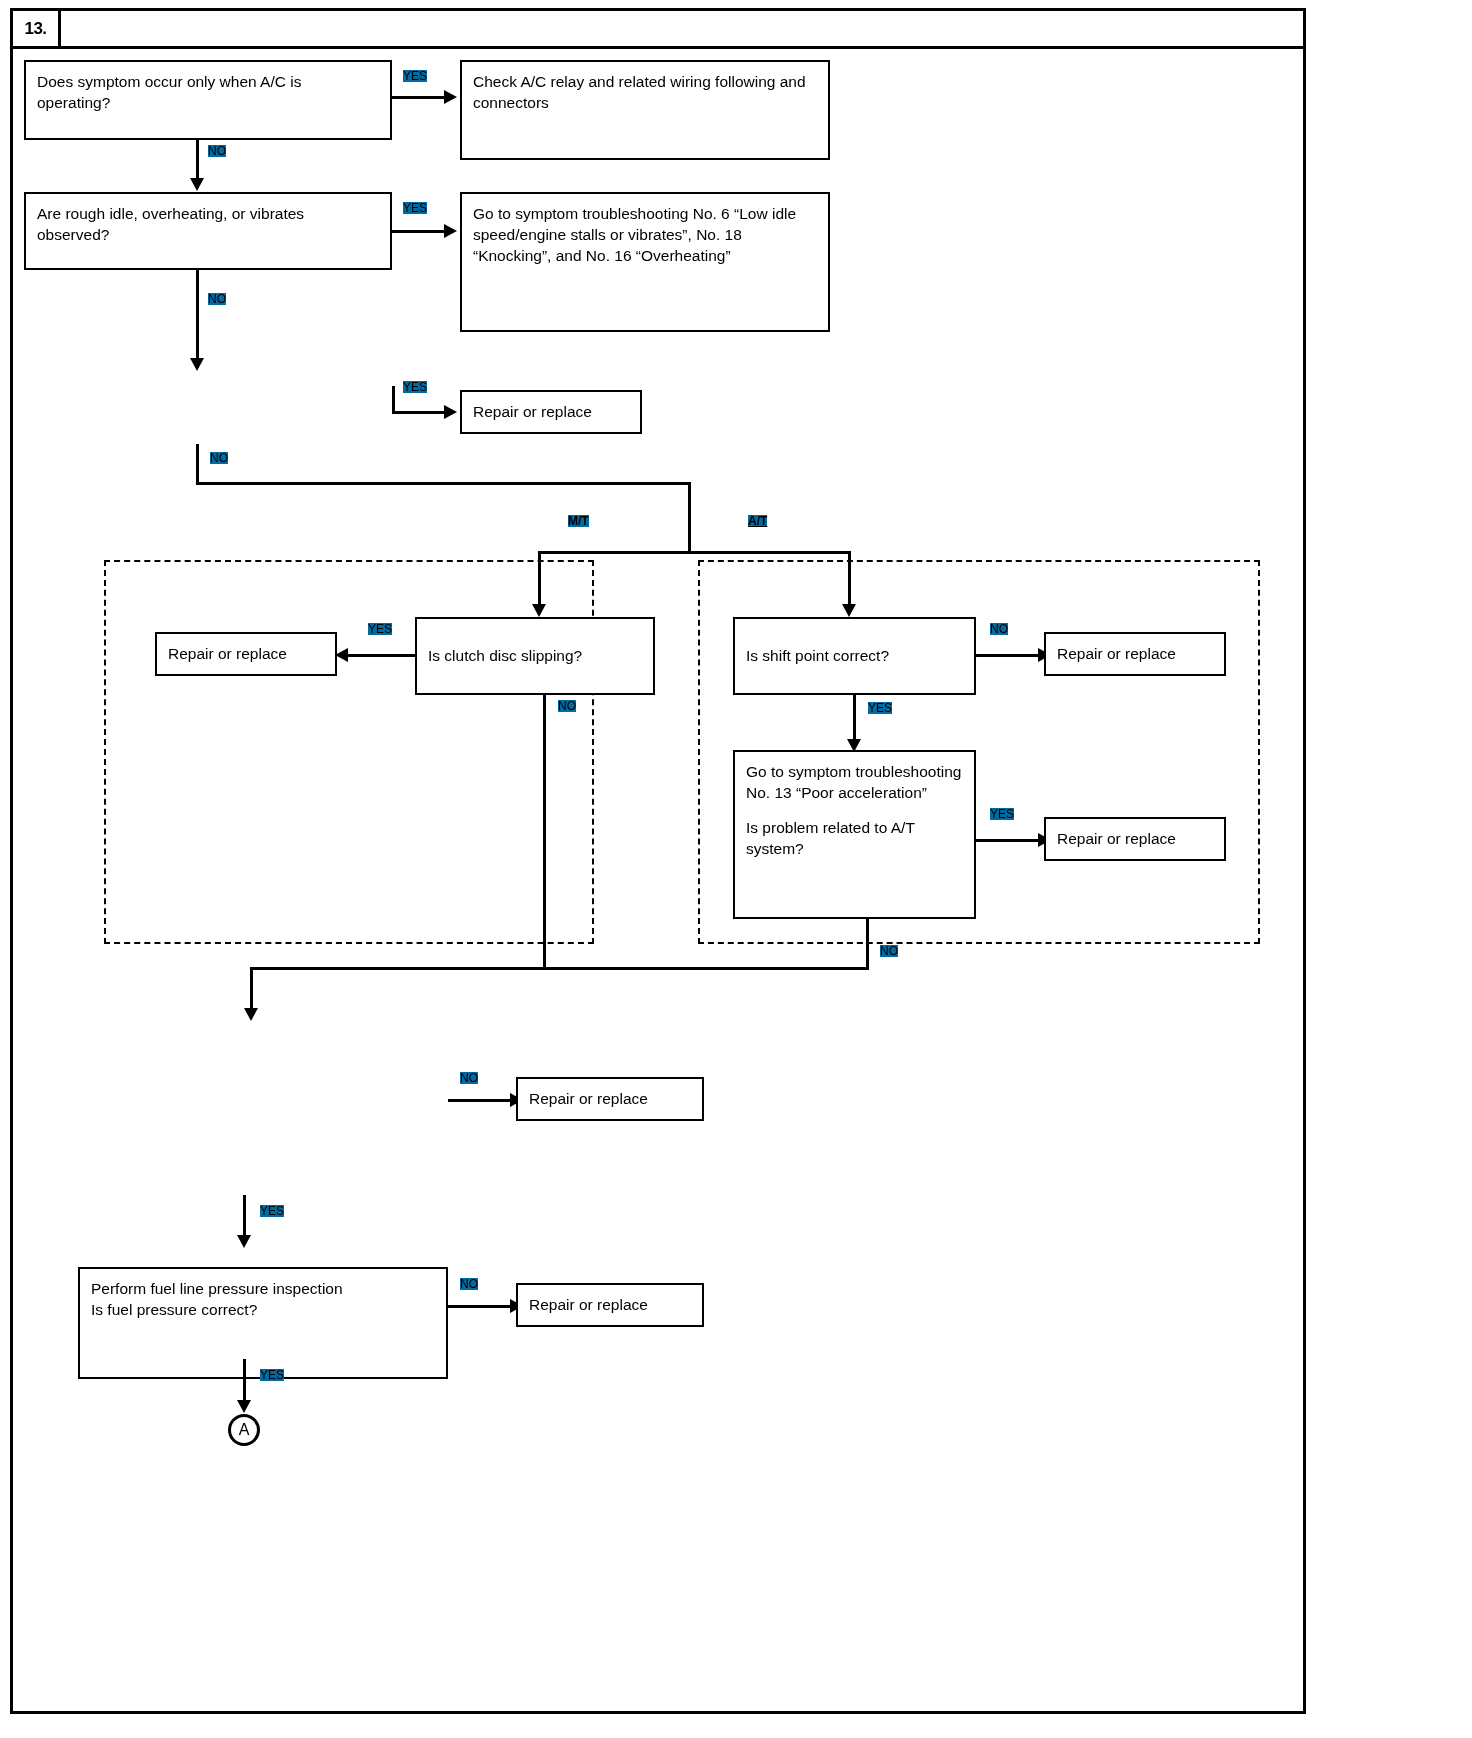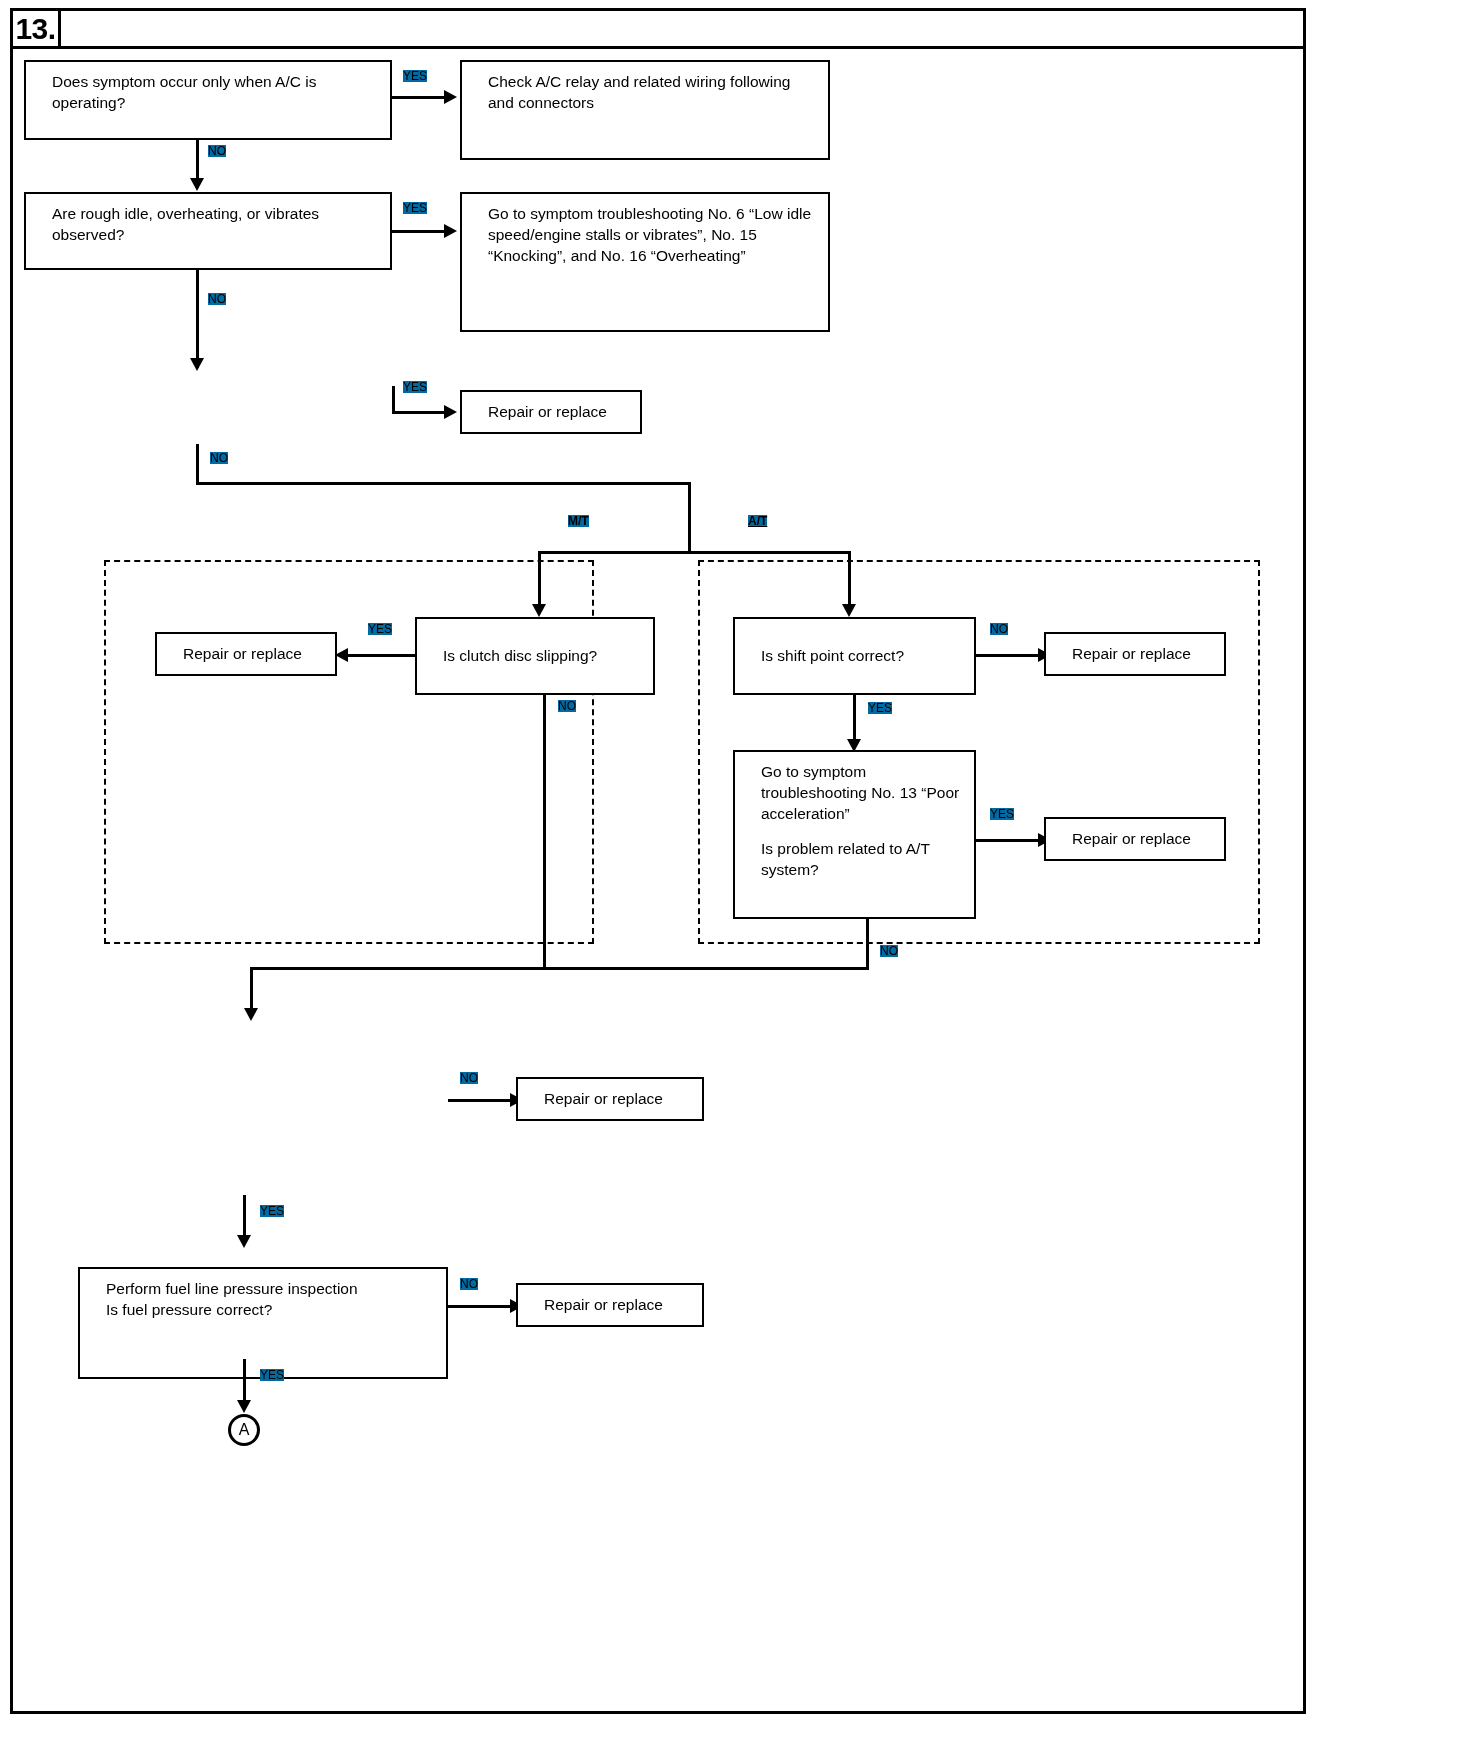--- a/index.html
+++ b/index.html
@@ -31,39 +31,39 @@
     box-sizing:border-box;
     display:flex;
     align-items:center;
   }
   .hdr-num{
     width:48px;
     height:100%;
     border-right:3px solid #000;
     box-sizing:border-box;
     display:flex;align-items:center;justify-content:center;
-    font-size:30px;font-weight:bold;letter-spacing:-0.5px;
+    font-size:17px;font-weight:bold;letter-spacing:-0.5px;
   }
   .hdr-title{
     padding-left:14px;
     font-size:24px;
     font-weight:bold;
     letter-spacing:-0.3px;
     white-space:nowrap;
   }
 
   
   .box{
     position:absolute;
     border:2.5px solid #000;
     box-sizing:border-box;
     background:#fff;
     font-size:15.5px;
     line-height:1.35;
-    padding:10px 11px 6px 26px;
+    padding:10px 11px 6px 11px;
   }
   .box.center{
     display:flex;align-items:center;
     padding-top:0;padding-bottom:0;
   }
   .box ul{
     margin:0;
     padding-left:26px;
     list-style:disc;
   }
@@ -148,21 +148,21 @@
   <div class="ln vln" style="left:196px; top:140px; height:48px;"></div>
   <div class="arr arr-down" style="left:190px; top:178px;"></div>
   <div class="lbl" style="left:208px; top:145px;">NO</div>
 
   <div class="box" style="left:24px; top:192px; width:368px; height:78px;">Are rough idle, overheating, or vibrates observed?</div>
 
   <div class="ln hln" style="left:392px; top:230px; width:52px;"></div>
   <div class="arr arr-right" style="left:444px; top:224px;"></div>
   <div class="lbl" style="left:403px; top:202px;">YES</div>
 
-  <div class="box" style="left:460px; top:192px; width:370px; height:140px;">Go to symptom troubleshooting No. 6 “Low idle speed/engine stalls or vibrates”, No. 15 “Knocking”, and No. 16 “Overheating”</div>
+  <div class="box" style="left:460px; top:192px; width:370px; height:140px;">Go to symptom troubleshooting No. 6 “Low idle speed/engine stalls or vibrates”, No. 18 “Knocking”, and No. 16 “Overheating”</div>
 
   <div class="ln vln" style="left:196px; top:270px; height:98px;"></div>
   <div class="arr arr-down" style="left:190px; top:358px;"></div>
   <div class="lbl" style="left:208px; top:293px;">NO</div>
 
 
   <div class="ln vln" style="left:392px; top:386px; height:27px;"></div>
   <div class="ln hln" style="left:392px; top:411px; width:52px;"></div>
   <div class="arr arr-right" style="left:444px; top:405px;"></div>
   <div class="lbl" style="left:403px; top:381px;">YES</div>

